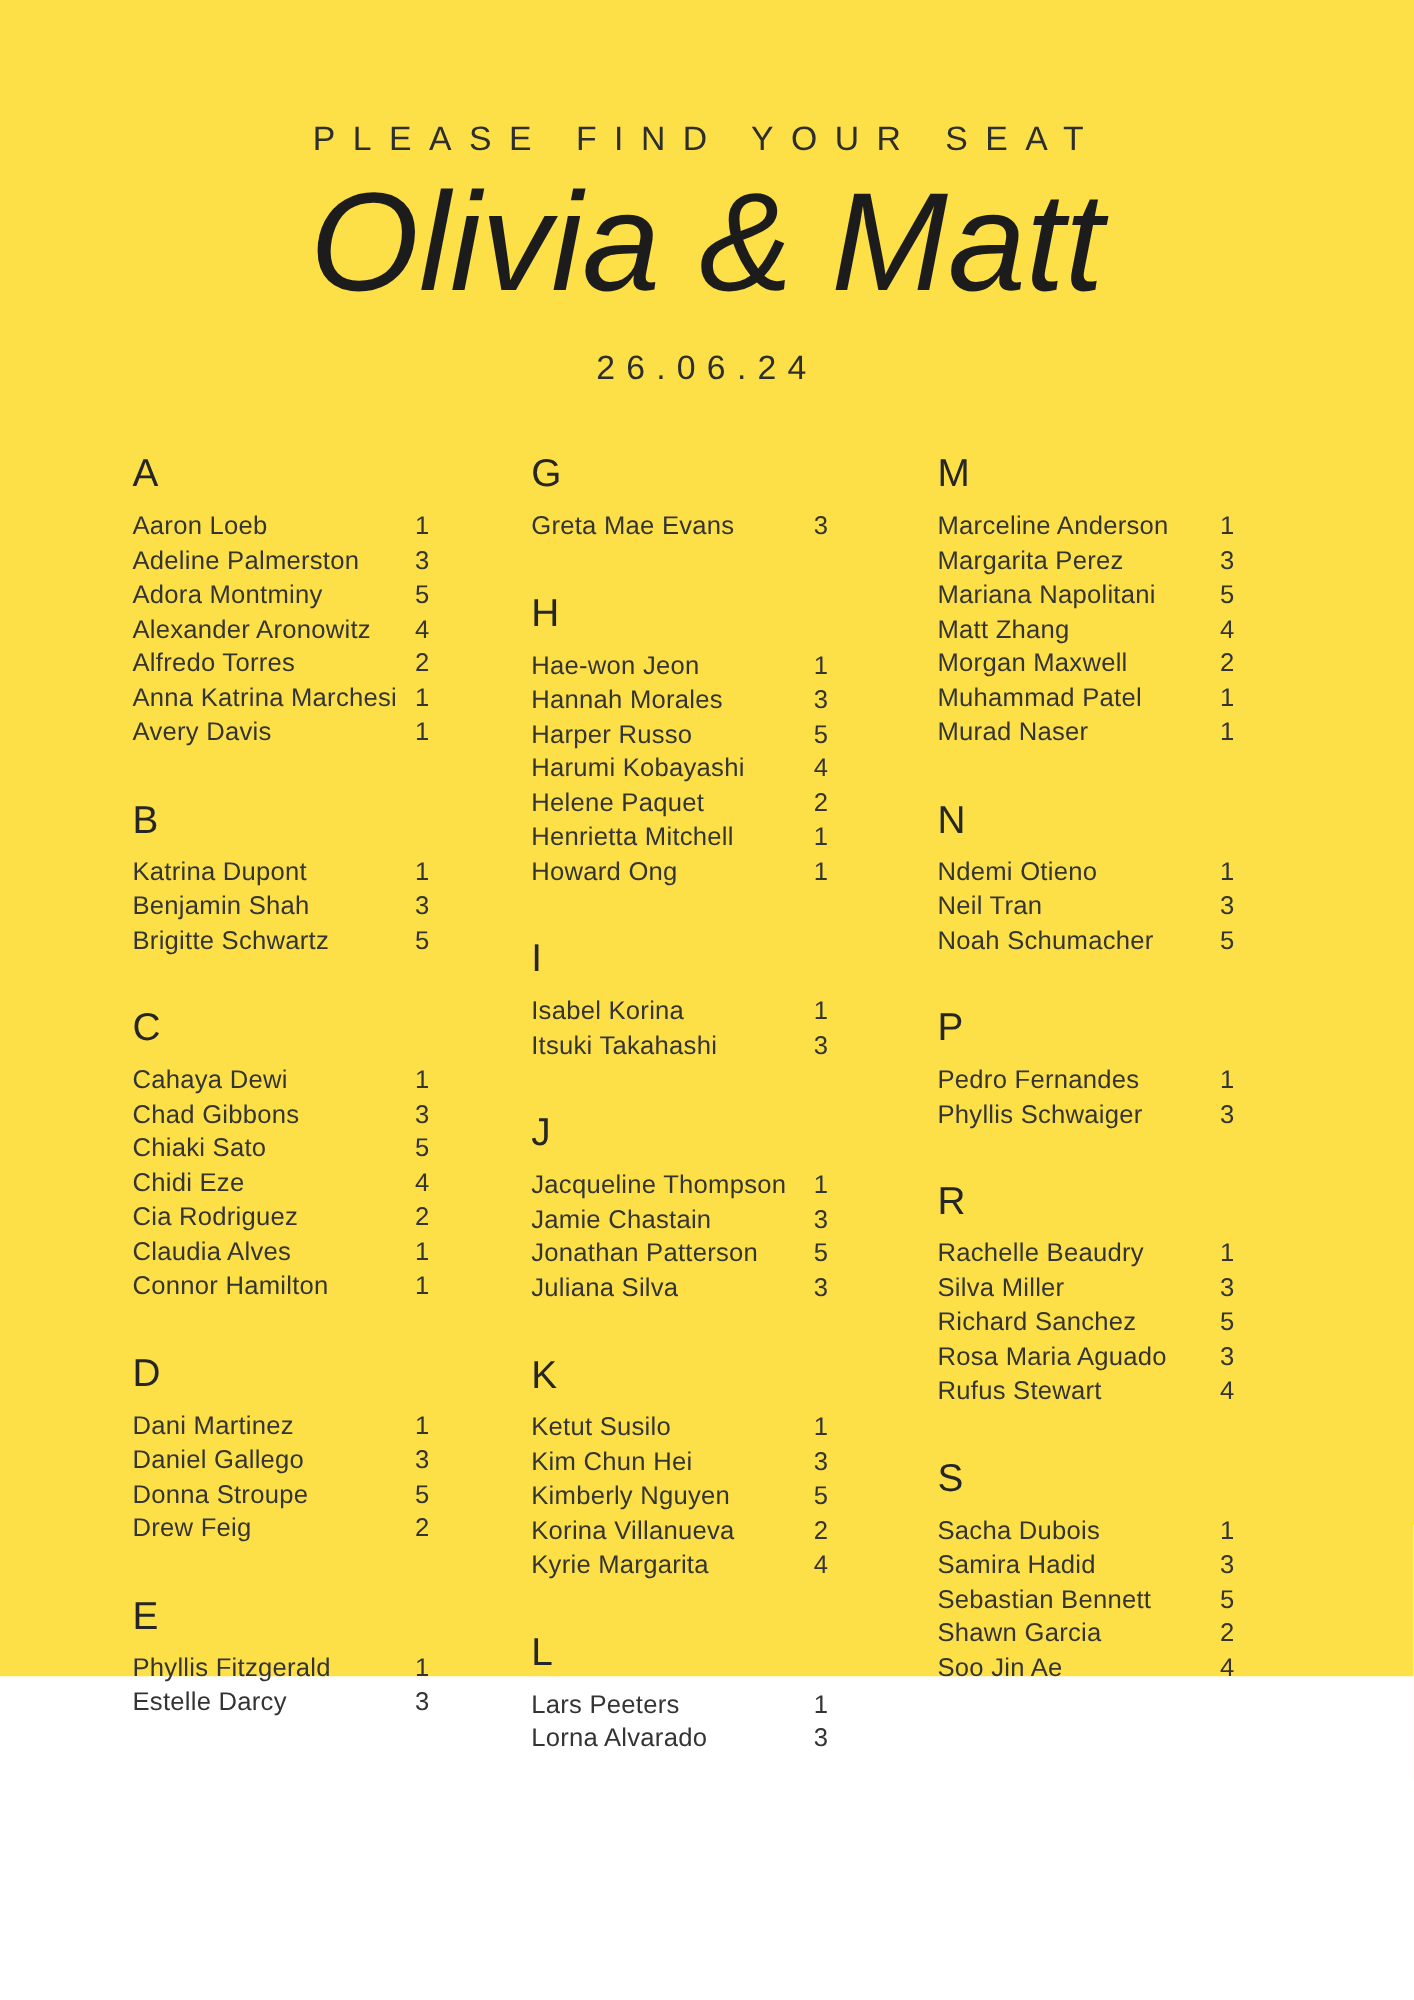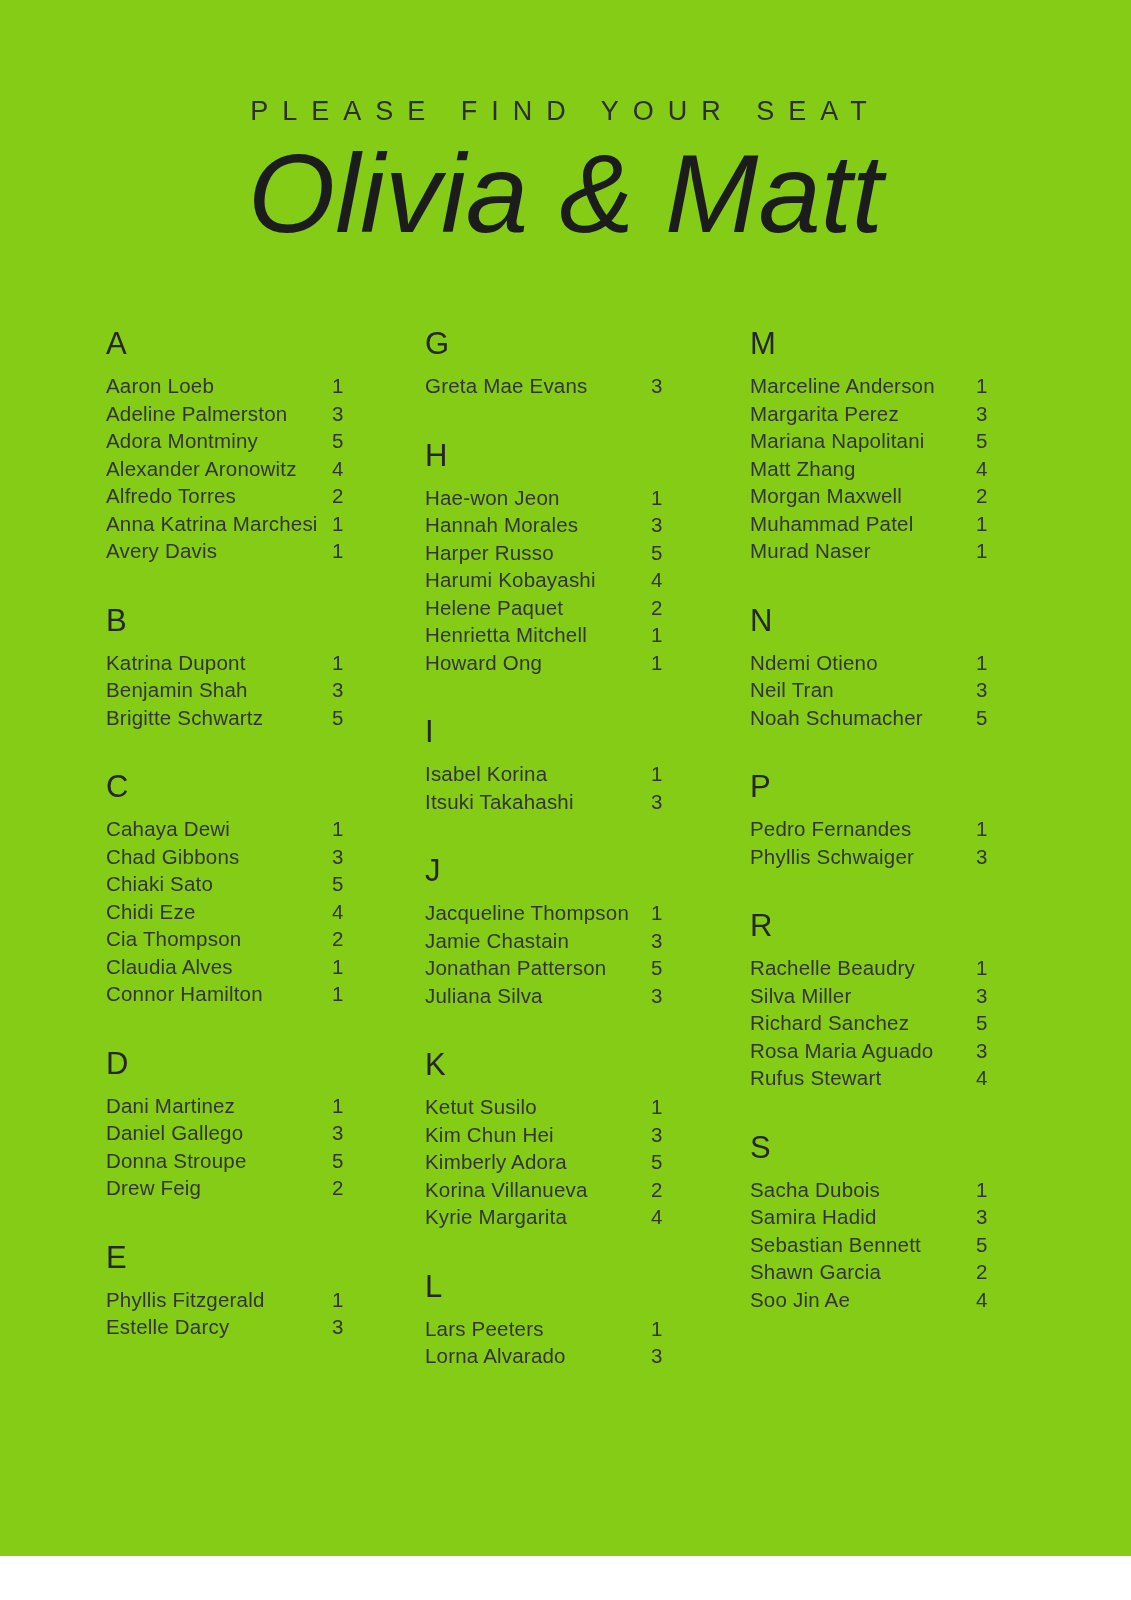--- a/index.html
+++ b/index.html
@@ -10,22 +10,22 @@
   body {
     width: 1131px;
     height: 1600px;
     overflow: hidden;
     font-family: "Liberation Sans", sans-serif;
     color: #333333;
     position: relative;
   }
   .page {
     width: 1131px;
-    height: 1556px;
-    background: #84cc16;
+    height: 1341px;
+    background: #fde047;
     box-sizing: border-box;
   }
   .header {
     text-align: center;
     padding-top: 96px;
   }
   .subtitle {
     font-size: 27px;
     letter-spacing: 14px;
     color: #2e2e2e;
@@ -90,20 +90,21 @@
     color: #343434;
   }
 </style>
 </head>
 <body>
 
 <div class="page">
   <div class="header">
     <div class="subtitle">PLEASE FIND YOUR SEAT</div>
     <div class="couple-names">Olivia &amp; Matt</div>
+    <div class="event-date">26.06.24</div>
   </div>
 
   <div class="columns">
       <div class="column">
         <div class="section">
           <div class="section-letter">A</div>
           <div class="guest-row">
             <span class="guest-name">Aaron Loeb</span>
             <span class="guest-table">1</span>
           </div>
@@ -159,21 +160,21 @@
           </div>
           <div class="guest-row">
             <span class="guest-name">Chiaki Sato</span>
             <span class="guest-table">5</span>
           </div>
           <div class="guest-row">
             <span class="guest-name">Chidi Eze</span>
             <span class="guest-table">4</span>
           </div>
           <div class="guest-row">
-            <span class="guest-name">Cia Thompson</span>
+            <span class="guest-name">Cia Rodriguez</span>
             <span class="guest-table">2</span>
           </div>
           <div class="guest-row">
             <span class="guest-name">Claudia Alves</span>
             <span class="guest-table">1</span>
           </div>
           <div class="guest-row">
             <span class="guest-name">Connor Hamilton</span>
             <span class="guest-table">1</span>
           </div>
@@ -282,21 +283,21 @@
           <div class="section-letter">K</div>
           <div class="guest-row">
             <span class="guest-name">Ketut Susilo</span>
             <span class="guest-table">1</span>
           </div>
           <div class="guest-row">
             <span class="guest-name">Kim Chun Hei</span>
             <span class="guest-table">3</span>
           </div>
           <div class="guest-row">
-            <span class="guest-name">Kimberly Adora</span>
+            <span class="guest-name">Kimberly Nguyen</span>
             <span class="guest-table">5</span>
           </div>
           <div class="guest-row">
             <span class="guest-name">Korina Villanueva</span>
             <span class="guest-table">2</span>
           </div>
           <div class="guest-row">
             <span class="guest-name">Kyrie Margarita</span>
             <span class="guest-table">4</span>
           </div>

